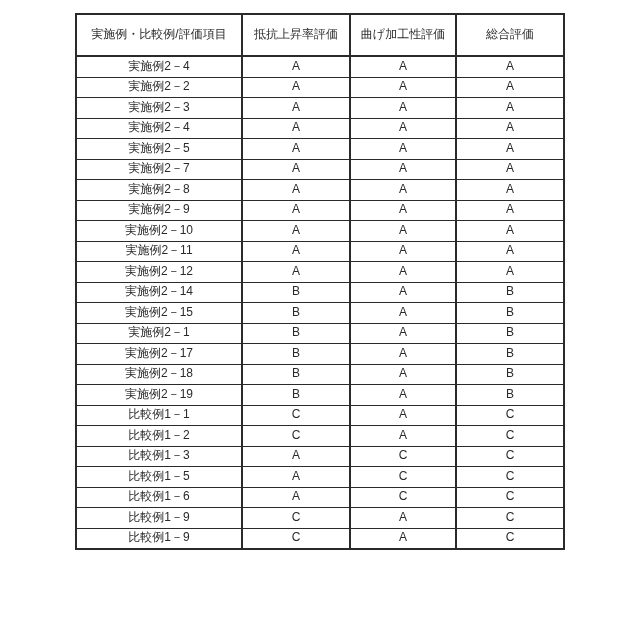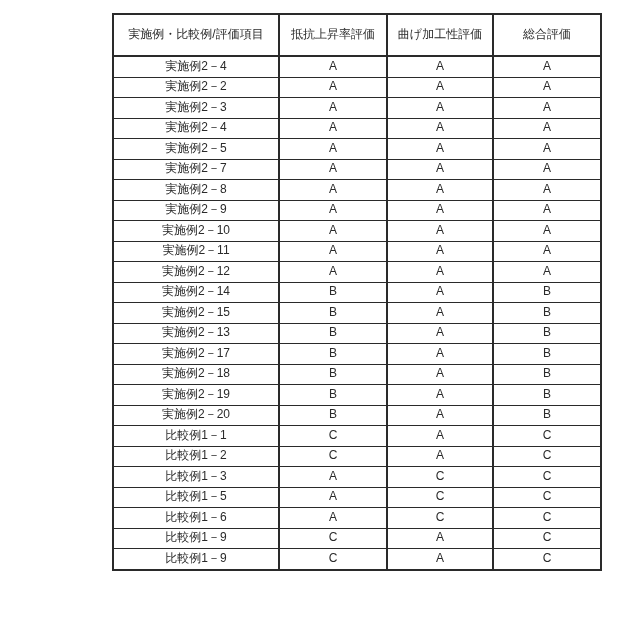--- a/index.html
+++ b/index.html
@@ -12,21 +12,20 @@
     height: 640px;
     position: relative;
     font-family: "Liberation Sans", "DejaVu Sans", sans-serif;
     color: #2a2a2a;
   }
   .table-wrap {
     position: absolute;
     left: 75px;
     top: 13px;
     width: 488px;
-    margin-left: 37px;
   }
   table.eval-table {
     border-collapse: collapse;
     table-layout: fixed;
     width: 488px;
     border: 2px solid #2a2a2a;
   }
   table.eval-table th,
   table.eval-table td {
     border: 1px solid #2a2a2a;
@@ -148,45 +147,39 @@
           <td>A</td>
           <td>B</td>
         </tr>
         <tr>
           <td>実施例2－15</td>
           <td>B</td>
           <td>A</td>
           <td>B</td>
         </tr>
         <tr>
-          <td>実施例2－13</td>
+          <td>実施例2－1</td>
           <td>B</td>
           <td>A</td>
           <td>B</td>
         </tr>
         <tr>
           <td>実施例2－17</td>
           <td>B</td>
           <td>A</td>
           <td>B</td>
         </tr>
         <tr>
           <td>実施例2－18</td>
           <td>B</td>
           <td>A</td>
           <td>B</td>
         </tr>
         <tr>
           <td>実施例2－19</td>
-          <td>B</td>
-          <td>A</td>
-          <td>B</td>
-        </tr>
-        <tr>
-          <td>実施例2－20</td>
           <td>B</td>
           <td>A</td>
           <td>B</td>
         </tr>
         <tr>
           <td>比較例1－1</td>
           <td>C</td>
           <td>A</td>
           <td>C</td>
         </tr>

